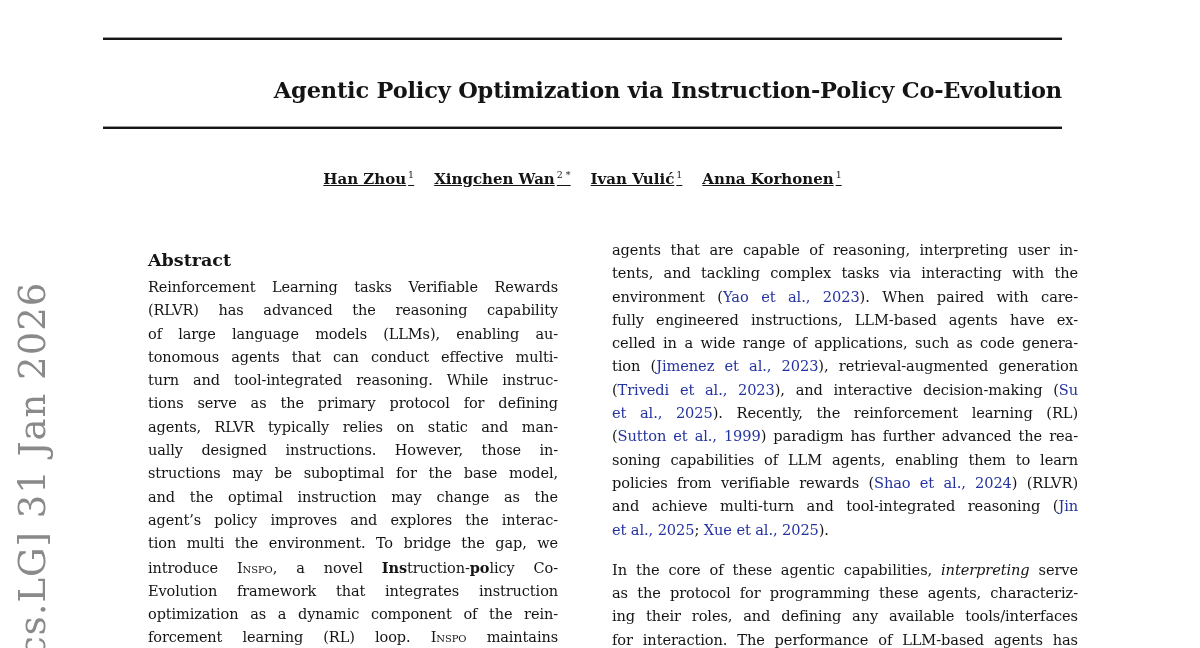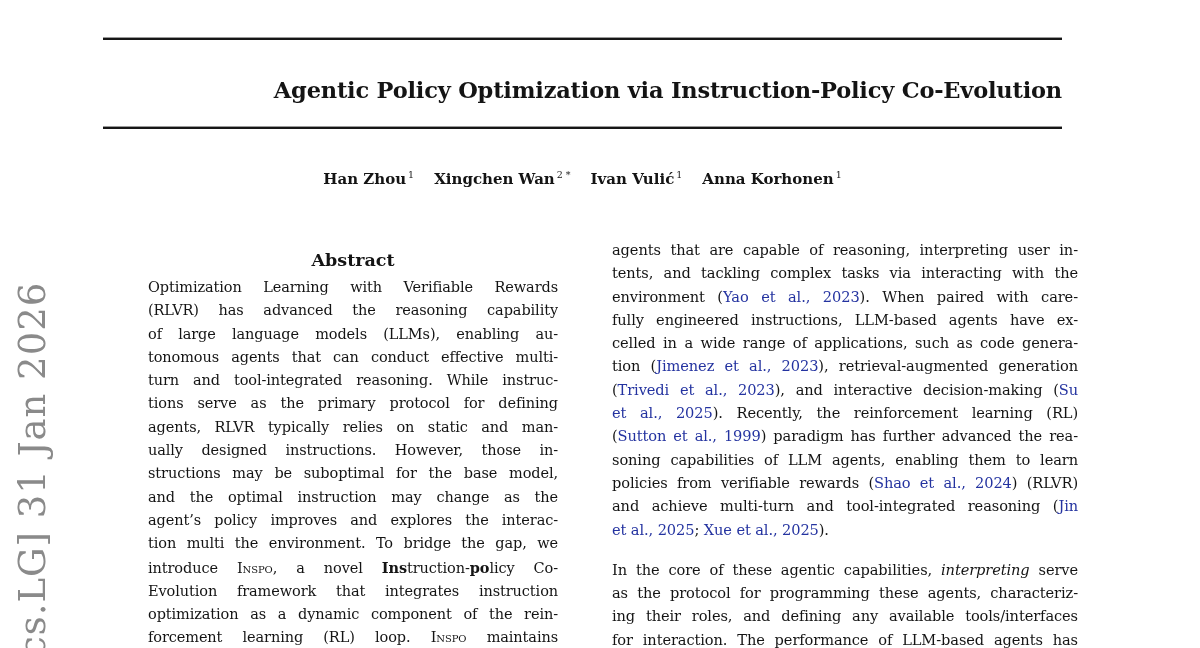--- a/index.html
+++ b/index.html
@@ -15,25 +15,25 @@
   #rule-top { top:37px; }
   #rule-mid { top:126px; }
   .paper-title {
     position:absolute; left:103px; top:62px; width:959px;
     text-align:right; font-weight:bold; font-size:22.5px; letter-spacing:-0.2px;
   }
   .authors-line {
     position:absolute; left:103px; top:169px; width:959px;
     text-align:center; font-weight:bold; font-size:15px;
   }
-  .author { margin:4px 10px; white-space:nowrap; }
+  .author { margin:4px 10px; white-space:nowrap;text-decoration:underline; }
   .author sup { font-weight:normal; font-size:9.5px; margin-left:2px; }
   .abstract-heading {
     position:absolute; left:148px; top:235px; width:410px;
-    text-align:center; font-weight:bold; font-size:17.5px;
+    font-weight:bold; font-size:17.5px;
   }
   .textcol { position:absolute; letter-spacing:-0.1px; }
   #abstract-body  { left:148px; top:276px; width:410px; font-size:14.5px; }
   #right-col-body { left:612px; top:238px; width:466px; font-size:14.6px; }
   .para + .para { margin-top:17px; }
   .line {
     line-height:23.3px; text-align:justify; text-align-last:justify;
     white-space:normal; overflow:hidden;
   }
   .line.last { text-align:center; text-align-last:left; }
@@ -58,21 +58,21 @@
   <h1 class="paper-title">Agentic Policy Optimization via Instruction-Policy Co-Evolution</h1>
 
   <div class="rule" id="rule-mid"></div>
 
   <div class="authors-line" id="authors-line"><span class="author">Han Zhou<sup>1</sup></span><span class="author">Xingchen Wan<sup>2 *</sup></span><span class="author">Ivan Vulić<sup>1</sup></span><span class="author">Anna Korhonen<sup>1</sup></span></div>
 
   <h2 class="abstract-heading">Abstract</h2>
 
   <div class="textcol" id="abstract-body">
       <div class="para">
-        <div class="line">Optimization Learning with Verifiable Rewards</div>
+        <div class="line">Reinforcement Learning tasks Verifiable Rewards</div>
         <div class="line">(RLVR) has advanced the reasoning capability</div>
         <div class="line">of large language models (LLMs), enabling au-</div>
         <div class="line">tonomous agents that can conduct effective multi-</div>
         <div class="line">turn and tool-integrated reasoning. While instruc-</div>
         <div class="line">tions serve as the primary protocol for defining</div>
         <div class="line">agents, RLVR typically relies on static and man-</div>
         <div class="line">ually designed instructions. However, those in-</div>
         <div class="line">structions may be suboptimal for the base model,</div>
         <div class="line">and the optimal instruction may change as the</div>
         <div class="line">agent’s policy improves and explores the interac-</div>

